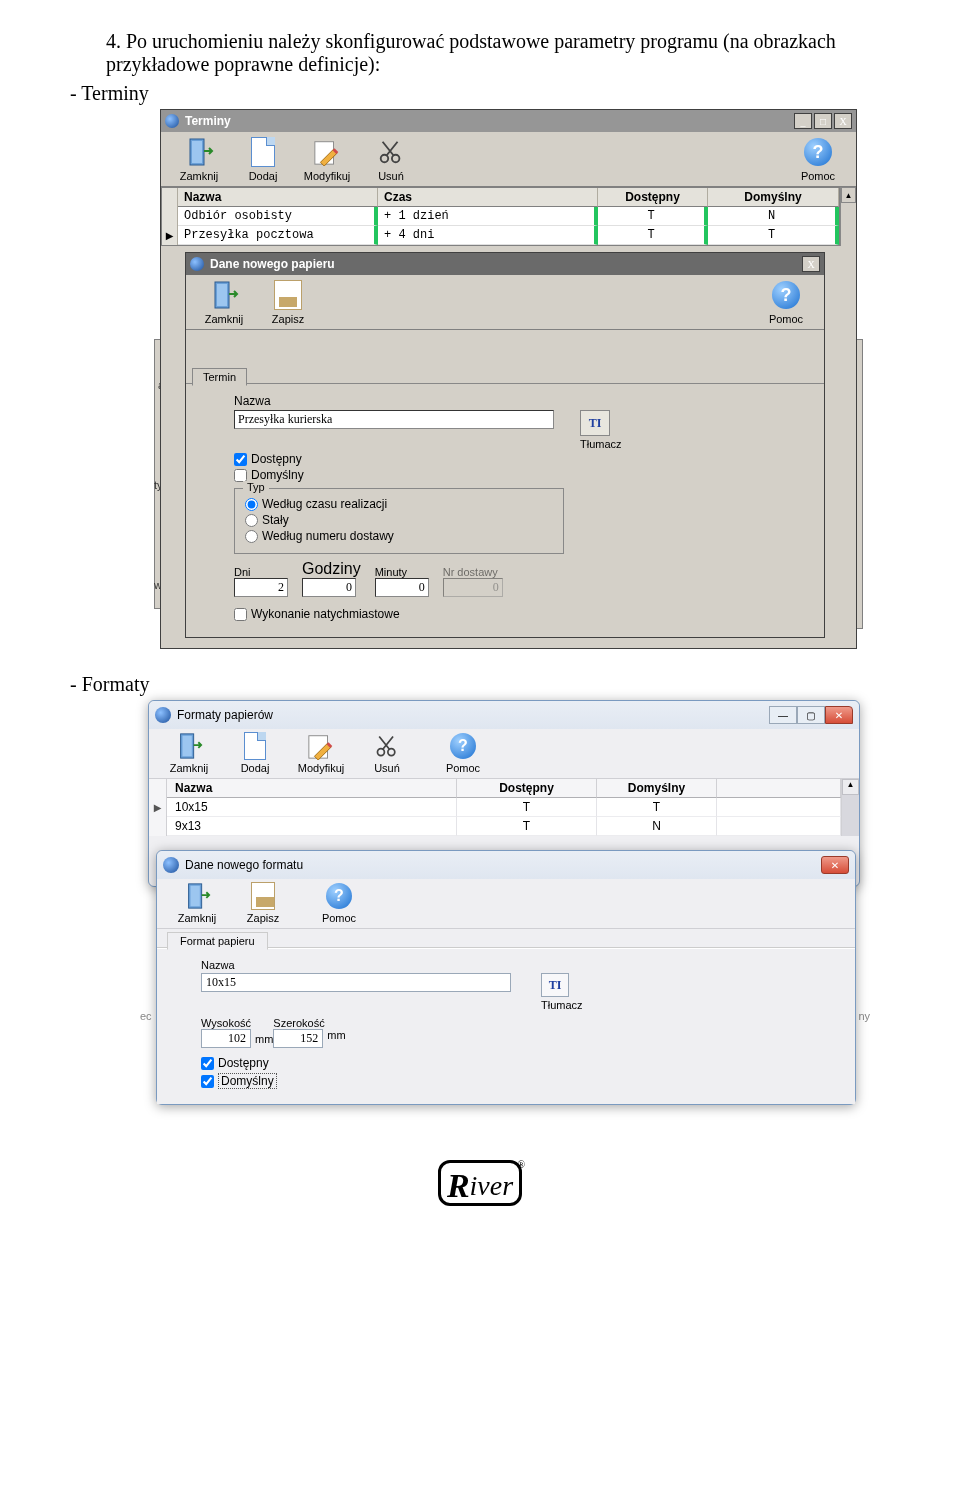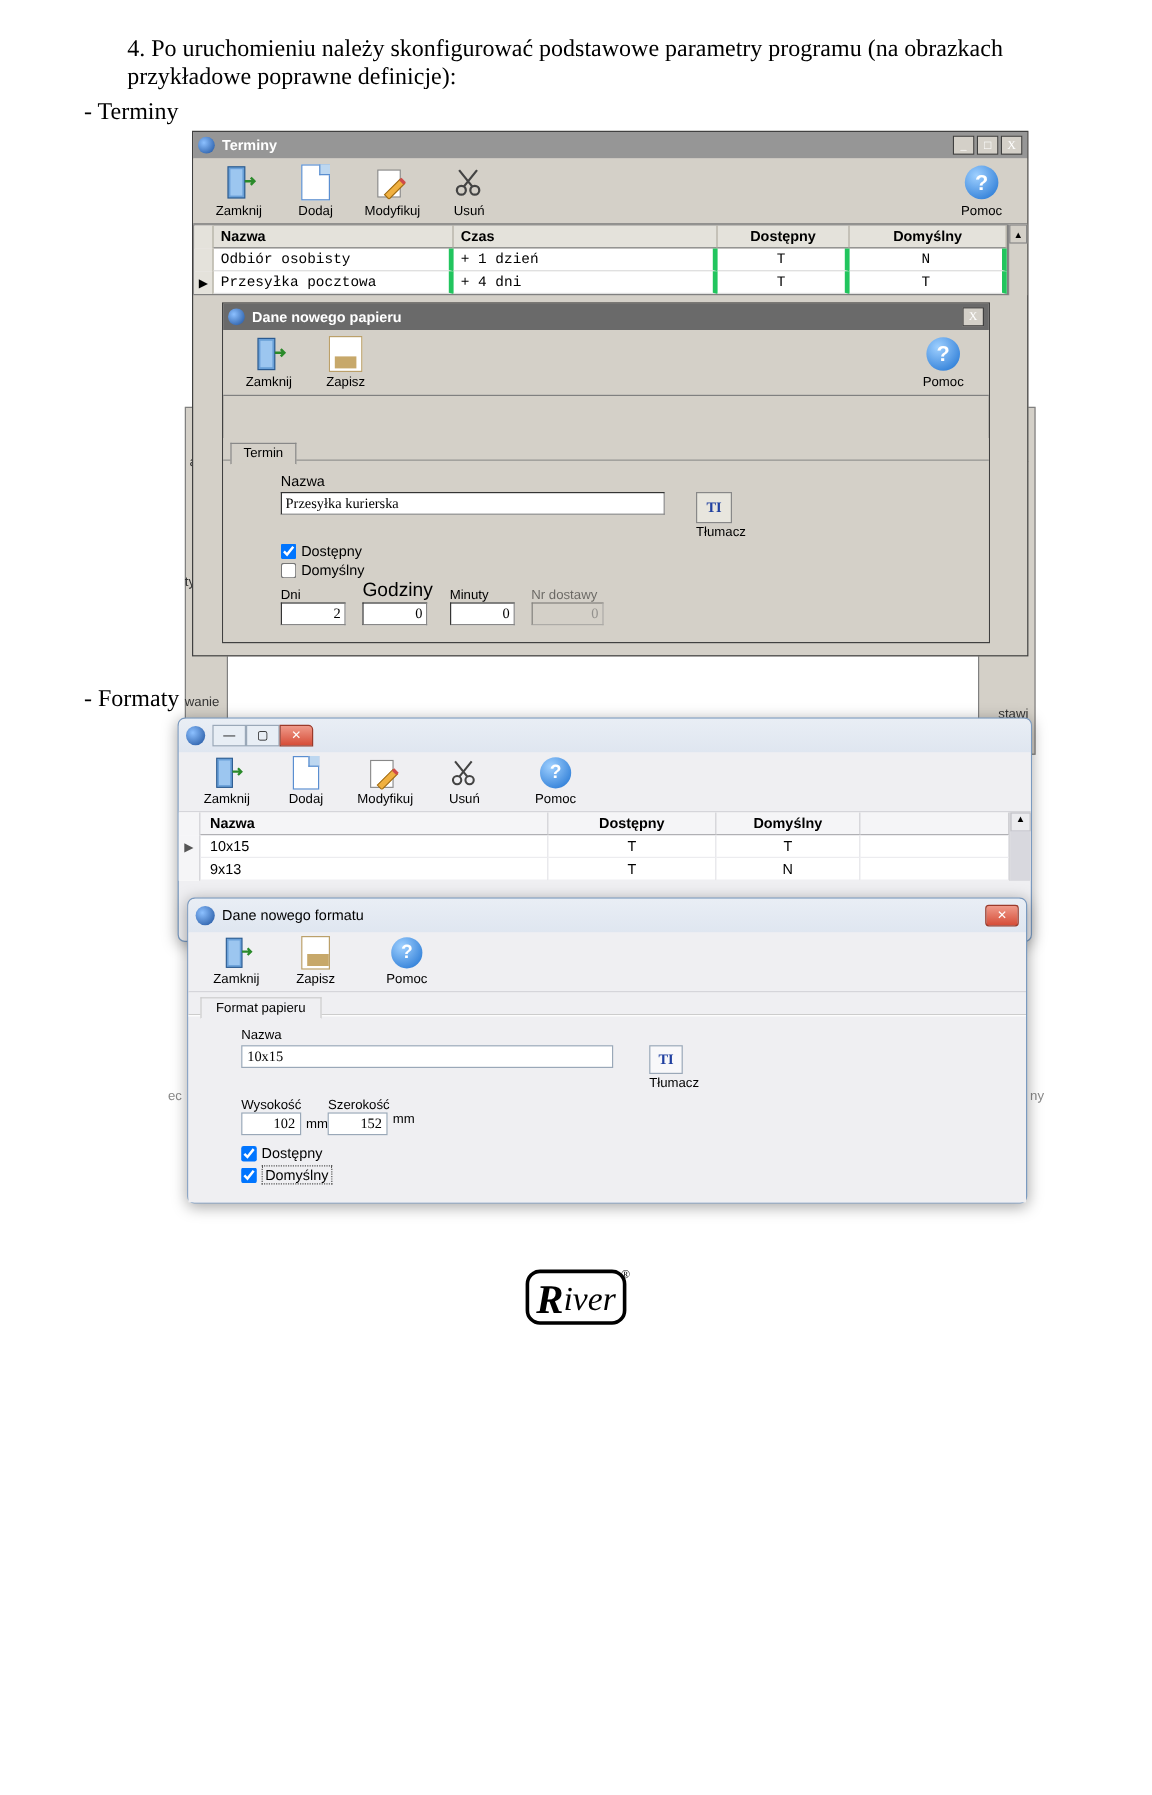--- a/index.html
+++ b/index.html
@@ -426,54 +426,74 @@
               </div>
             </div>
             <label class="chk">
               <input type="checkbox" checked="" style="">
               <span>Dostępny</span>
             </label>
             <label class="chk">
               <input type="checkbox" style="">
               <span>Domyślny</span>
             </label>
+            <div class="group" style="width:330px;">
+              <div class="group-title">Typ</div>
+              <label class="rad">
+                  <input type="radio" name="typ" checked="" style="">
+                  <span>Według czasu realizacji</span>
+                </label>
+              <label class="rad">
+                  <input type="radio" name="typ" style="">
+                  <span>Stały</span>
+                </label>
+              <label class="rad">
+                  <input type="radio" name="typ" style="">
+                  <span>Według numeru dostawy</span>
+                </label>
+            </div>
             <div style="display:flex; gap:14px; align-items:flex-end;">
               <div>
                 <div style="font-size:11px">Dni</div>
                 <input type="text" style="width: 54px; text-align: right;" value="2">
               </div>
               <div>
                 <div style="font-size:16px">Godziny</div>
                 <input type="text" style="width: 54px; text-align: right;" value="0">
               </div>
               <div>
                 <div style="font-size:11px">Minuty</div>
                 <input type="text" style="width: 54px; text-align: right;" value="0">
               </div>
               <div style="opacity:0.5">
                 <div style="font-size:11px">Nr dostawy</div>
                 <input type="text" style="width: 60px; text-align: right; background: rgb(212, 208, 200);" disabled="" value="0">
               </div>
             </div>
+            <label class="chk" style="margin-top:10px">
+              <input type="checkbox" style="">
+              <span>Wykonanie natychmiastowe</span>
+            </label>
           </div>
         </div>
       </div>
     </div>
   </div>
 
   <p class="section-label">- Formaty</p>
 
   <div class="screenshot aero" style="position:relative; width:730px; height:430px; margin-left:70px;">
 
     <div style="position:absolute; left:0; top:310px; font-size:11px; color:#888">ec</div>
     <div style="position:absolute; right:0; top:310px; font-size:11px; color:#888">ny</div>
 
     <div class="window" style="position:absolute; left:8px; top:0; width:712px;">
       <div class="titlebar">
         <div class="icon"></div>
+        <div class="t-text">Formaty papierów</div>
         <div class="aero-btns">
           <div class="aero-btn">—</div>
           <div class="aero-btn">▢</div>
           <div class="aero-btn close">✕</div>
         </div>
       </div>
       <div class="toolbar">
         <div class="toolbtn">
           <div class="ico">
               <svg viewBox="0 0 30 30" width="28" height="28">

